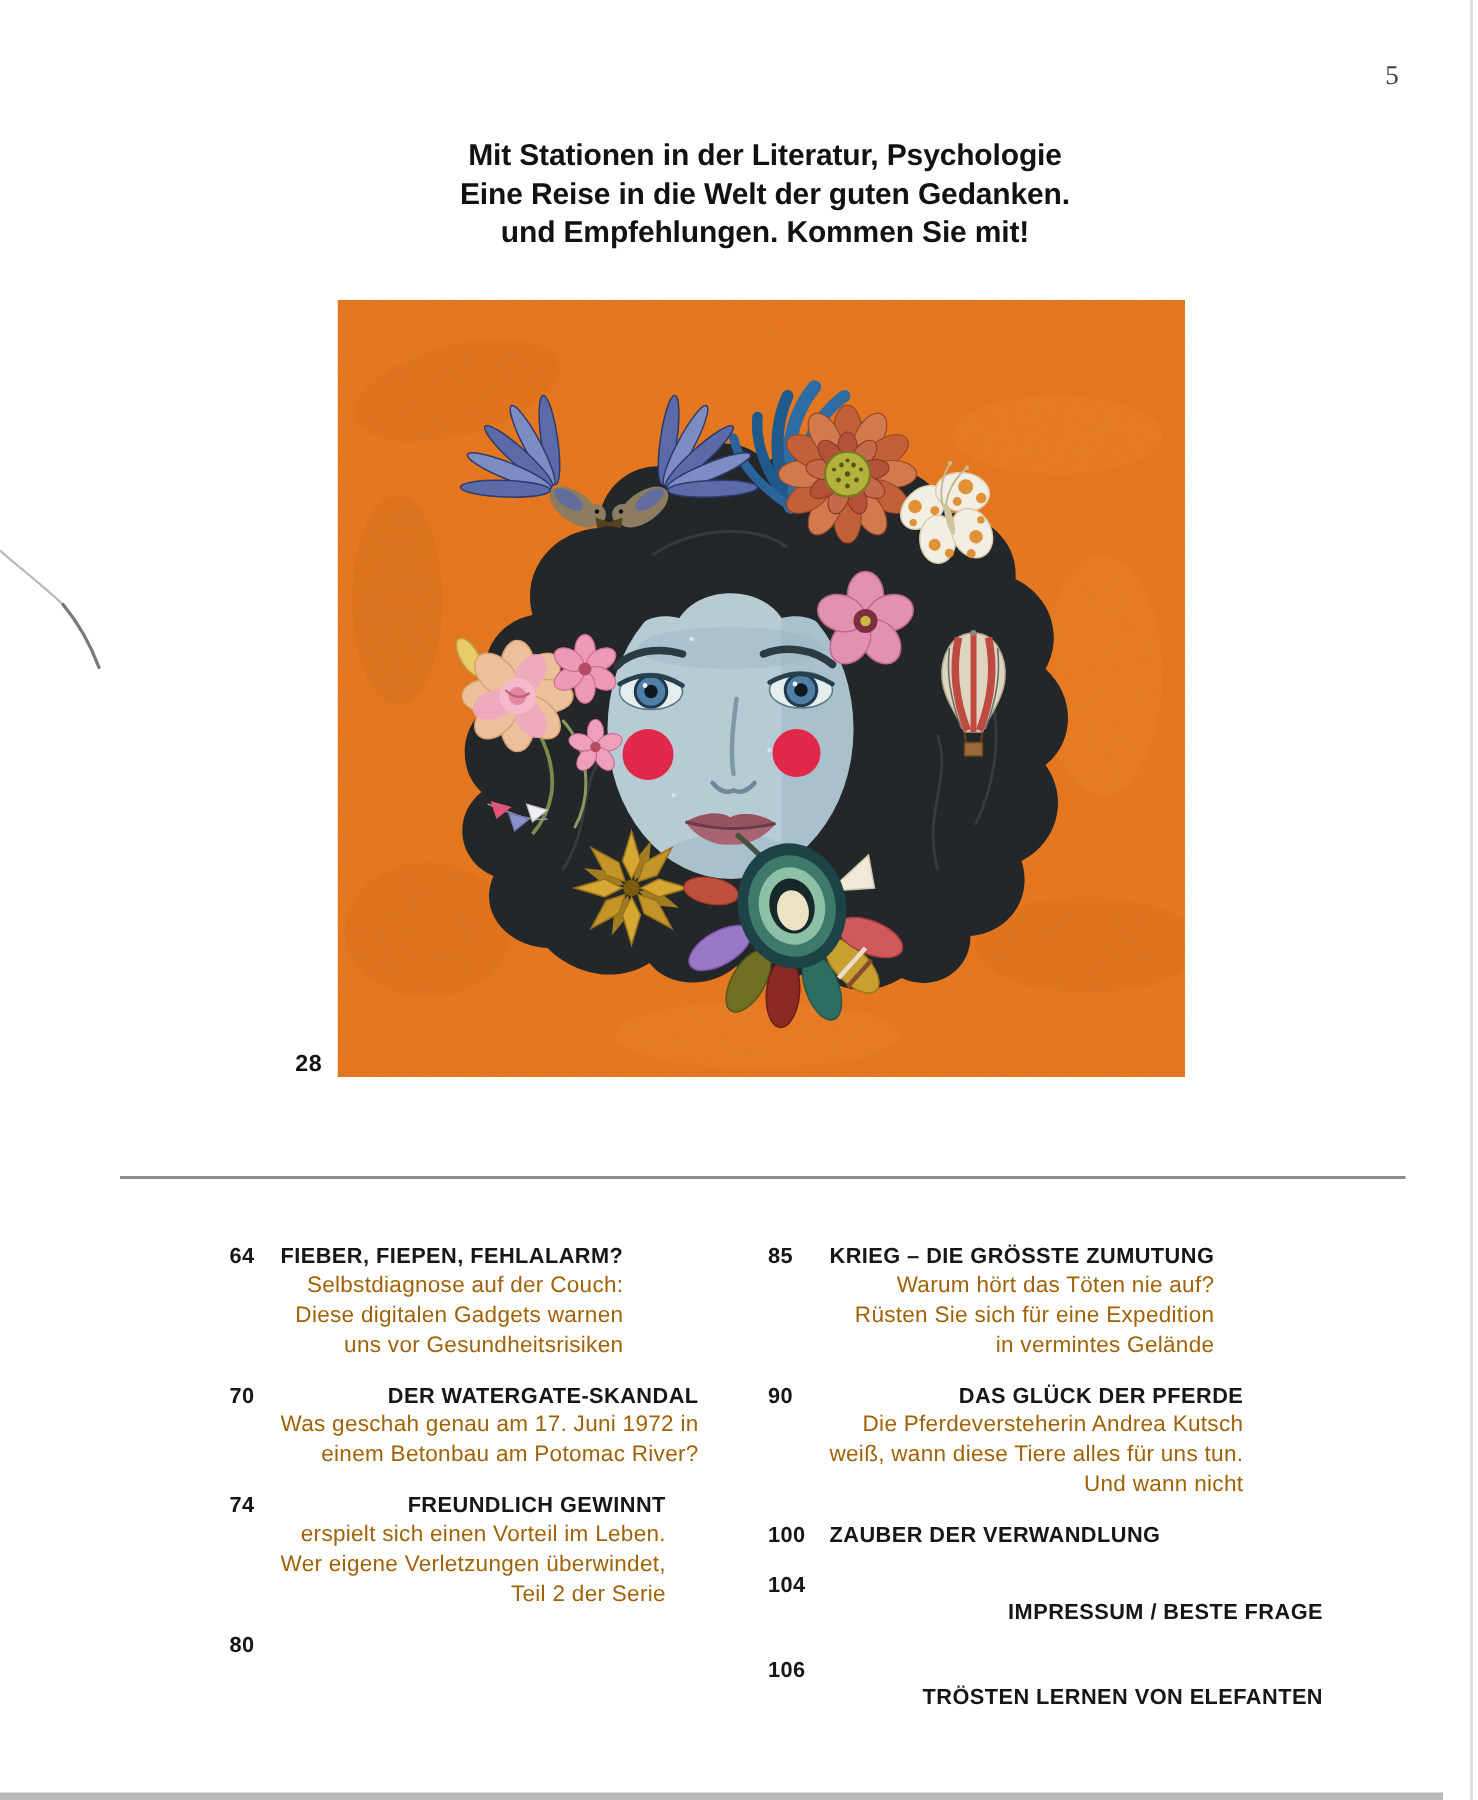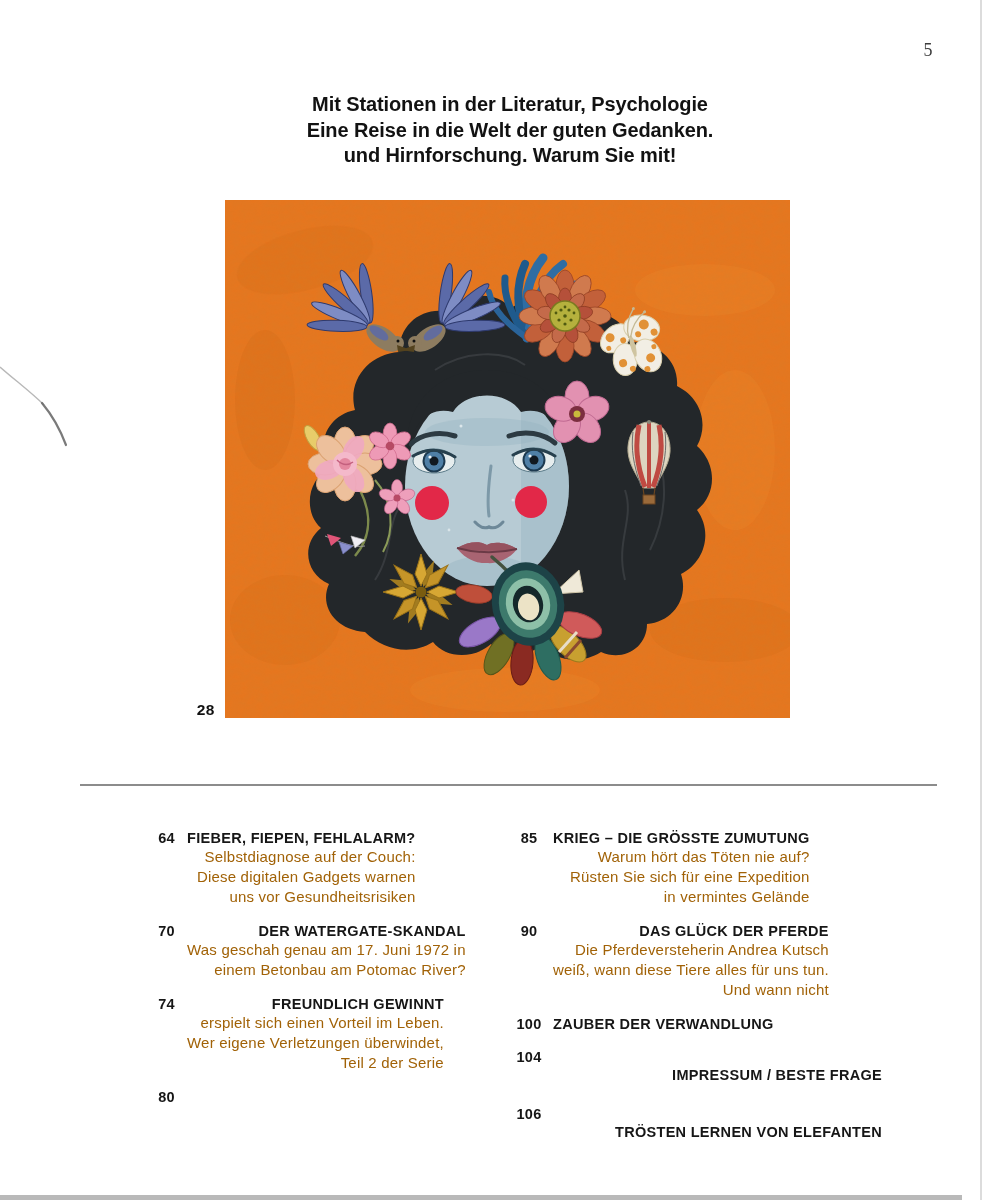--- a/index.html
+++ b/index.html
@@ -19,21 +19,21 @@
   .art{position:absolute;left:225px;top:200px;width:565px;height:518px;margin:0;}
   .art svg{display:block;}
   .art-ref{position:absolute;left:160px;top:701px;width:55px;text-align:right;
            font-weight:bold;font-size:15.5px;color:#111;letter-spacing:.5px;}
   .rule{position:absolute;left:80px;top:784px;width:857px;height:2px;background:#8c8c8c;border:0;margin:0;}
   .toc{position:absolute;top:829px;left:0;width:985px;}
   .col{position:absolute;top:0;}
   .col-left{left:153px;width:350px;}
   .col-right{left:512px;width:370px;}
   .entry{display:flex;margin-bottom:15px;}
-  .entry .num{flex:0 0 auto;text-align:center;font-weight:bold;font-size:14.5px;
+  .entry .num{flex:0 0 auto;text-align:left;font-weight:bold;font-size:14.5px;
               color:#161616;letter-spacing:.3px;line-height:18px;}
   .col-left .num{width:27px;}
   .col-right .num{width:34px;}
   .entry .body{margin-left:7px;text-align:right;}
   .entry .title{margin:0;font-weight:bold;font-size:14.5px;color:#161616;
                 letter-spacing:.3px;line-height:18px;}
   .entry .desc{font-size:15px;line-height:20px;color:#a16207;letter-spacing:.2px;}
   .entry.title-only{margin-bottom:21px;flex-direction:column;}
   .bottom-bar{position:absolute;left:0;bottom:0;width:962px;height:5px;background:#b9b9b9;}
   .edge-line{position:absolute;left:980px;top:0;width:2px;height:1200px;background:#dcdcdc;}
@@ -42,21 +42,21 @@
 </head>
 <body>
 
 <div class="page">
 
   <div class="folio">5</div>
 
   <div class="intro">
     <div>Mit Stationen in der Literatur, Psychologie</div>
     <div>Eine Reise in die Welt der guten Gedanken.</div>
-    <div>und Hirnforschung. Warum Sie mit!</div>
+    <div>und Empfehlungen. Kommen Sie mit!</div>
   </div>
 
   <figure class="art">
     <svg width="565" height="518" viewBox="0 0 565 518">
       <defs>
         <filter id="grain" x="0" y="0" width="100%" height="100%">
           <feTurbulence type="fractalNoise" baseFrequency="0.13 0.2" numOctaves="3" seed="7"></feTurbulence>
           <feColorMatrix type="matrix" values="0 0 0 0 0.45  0 0 0 0 0.25  0 0 0 0 0.05  0 0 0 0.3 0"></feColorMatrix>
         </filter>
         <clipPath id="faceclip">

